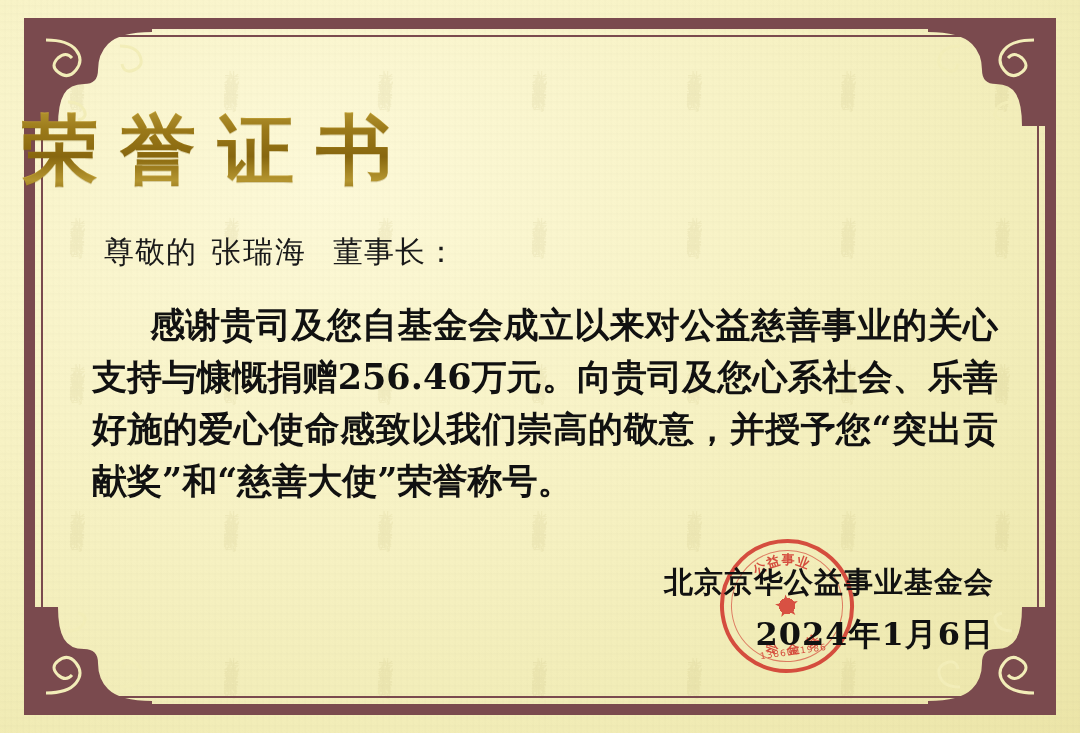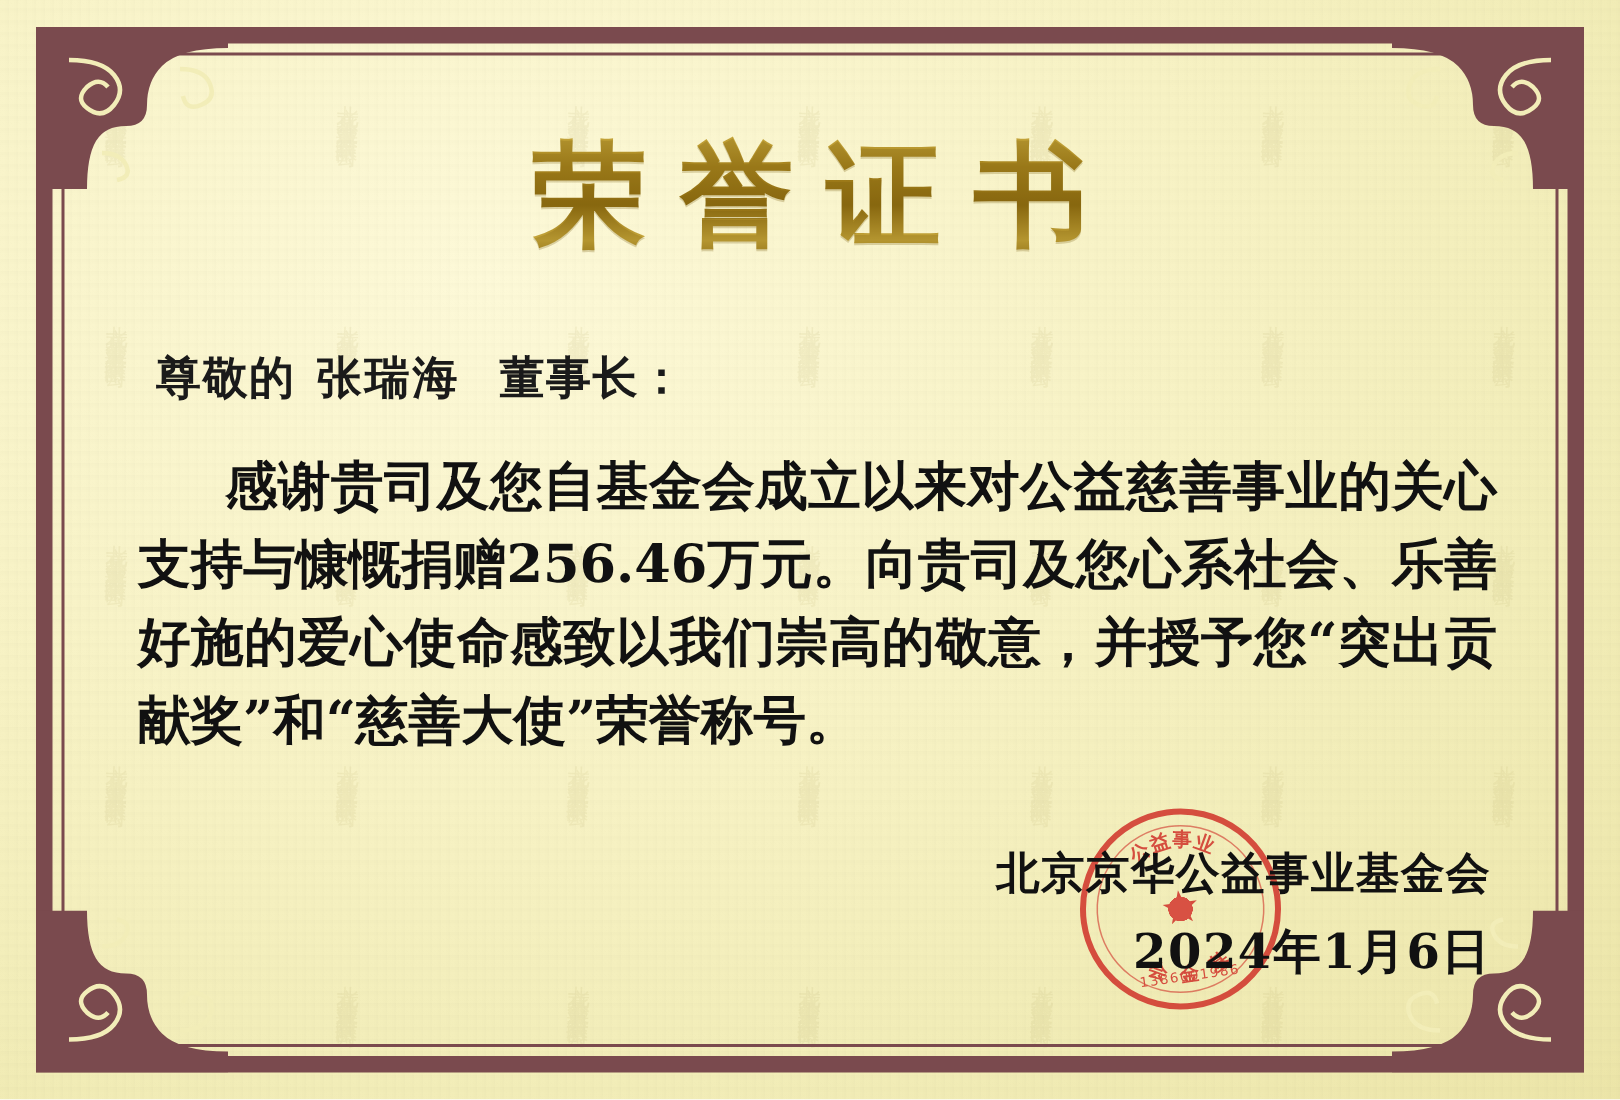--- a/index.html
+++ b/index.html
@@ -84,24 +84,23 @@
     pointer-events: none;
   }
   .corner.tl { left: 24px;  top: 18px; }
   .corner.tr { right: 24px; top: 18px; transform: scaleX(-1); }
   .corner.bl { left: 24px;  bottom: 18px; transform: scaleY(-1); }
   .corner.br { right: 24px; bottom: 18px; transform: scale(-1, -1); }
 
   
   .title-wrap {
     position: absolute;
-    top: 80px;
+    top: 100px;
     left: 0;
     width: 100%;
-    text-align: center;
   }
   .title {
     display: inline-block;
     font-family: "DejaVu Serif", "Liberation Serif", serif;
     font-size: 76px;
     font-weight: 700;
     letter-spacing: 22px;
     text-indent: 22px;
     background: linear-gradient(180deg, #d6b84a 0%, #a5821d 30%, #8d6b10 55%, #c9a93c 78%, #7d5d0c 100%);
     -webkit-background-clip: text;
@@ -113,21 +112,21 @@
   
   .body-area {
     position: absolute;
     left: 92px;
     right: 82px;
     top: 232px;
   }
   .salutation {
     font-size: 30px;
     color: #1a1a1a;
-    font-weight: 700;
+    font-weight: 400;
     letter-spacing: 1px;
     margin: 0 0 26px 12px;
     font-family: "DejaVu Serif", "Liberation Serif", serif;
   }
   .salutation .name {
     margin: 0 14px;
     letter-spacing: 2px;
   }
   .salutation .role {
     margin-left: 12px;

